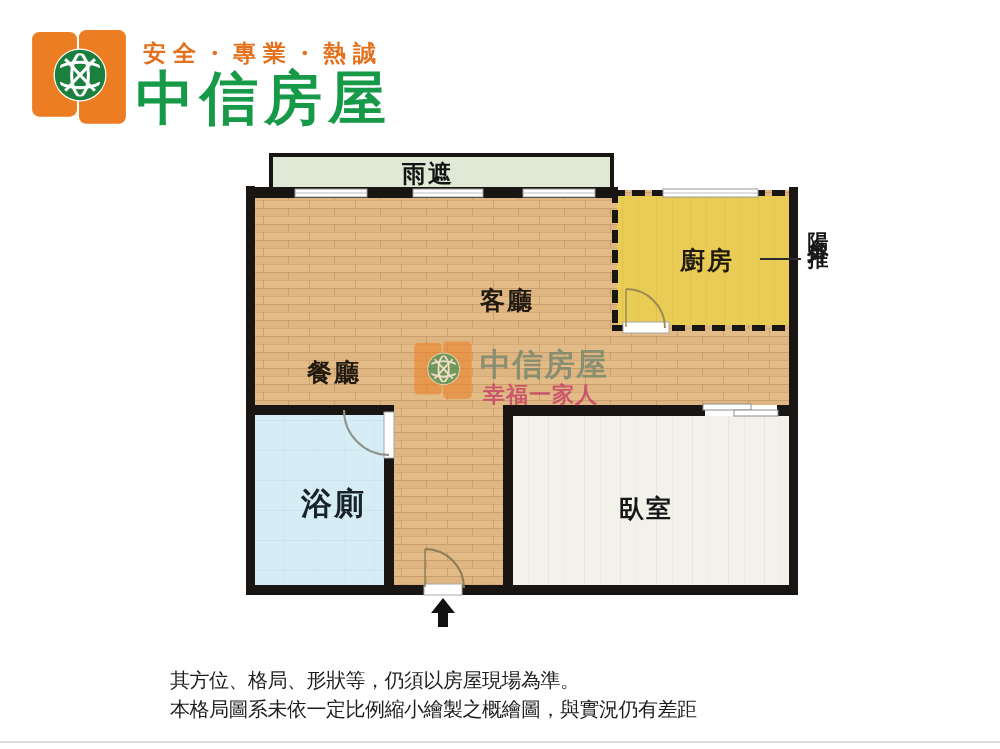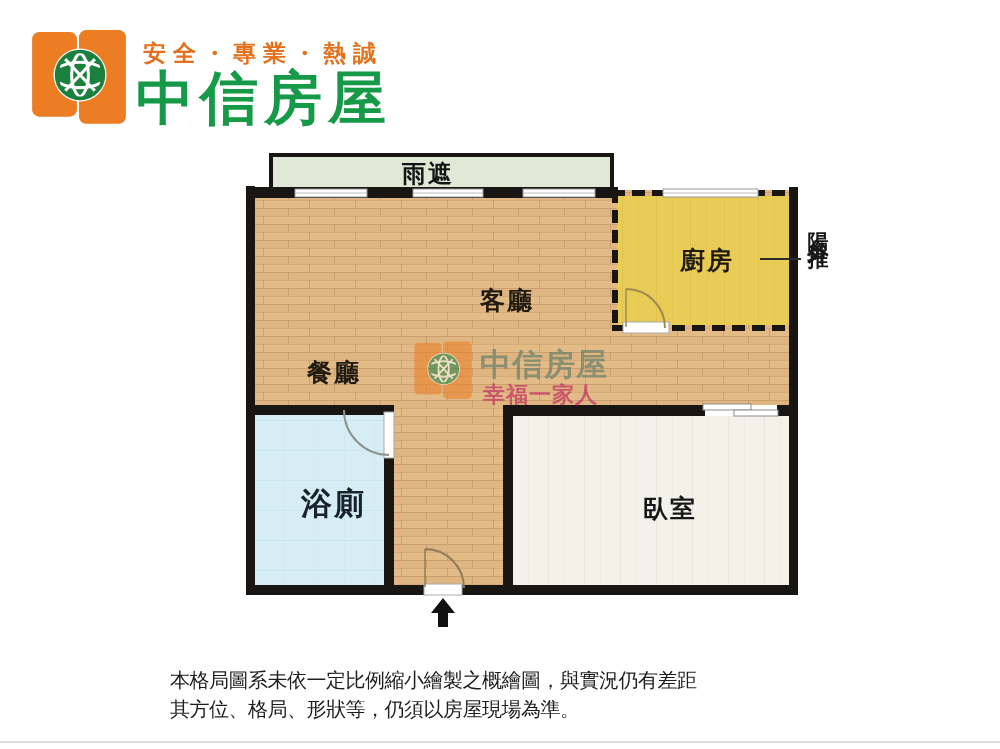--- a/index.html
+++ b/index.html
@@ -22,21 +22,21 @@
   
   .room-label{
     position:absolute;transform:translate(-50%,-50%);
     font-weight:700;color:#211a10;white-space:nowrap;letter-spacing:2px;
   }
   .lbl-canopy{left:428px;top:174px;font-size:24px;color:#141414;}
   .lbl-living{left:507px;top:257px;font-size:25px;margin-top:43px;}
   .lbl-kitchen{left:707px;top:260px;font-size:25px;text-align:right;}
   .lbl-dining{left:334px;top:372px;font-size:25px;}
   .lbl-bath{left:313px;top:504px;font-size:31px;color:#17222a;margin-left:21px;}
-  .lbl-bedroom{left:646px;top:508px;font-size:25px;color:#17171a;margin-left:24px;}
+  .lbl-bedroom{left:646px;top:508px;font-size:25px;color:#17171a;}
   .lbl-balcony-note{
     position:absolute;left:804px;top:216px;
     writing-mode:vertical-rl;text-orientation:upright;
     font-size:21px;font-weight:600;color:#181818;letter-spacing:5px;
   }
   
   .wm-logo{position:absolute;left:413px;top:338px;width:60px;height:68px;opacity:.55;}
   .wm-name{
     position:absolute;left:480px;top:344px;font-size:31px;font-weight:700;
     letter-spacing:1px;color:#76866e;opacity:.8;white-space:nowrap;
@@ -195,18 +195,18 @@
 
   <div class="room-label lbl-canopy">雨遮</div>
   <div class="room-label lbl-living">客廳</div>
   <div class="room-label lbl-kitchen">廚房</div>
   <div class="room-label lbl-dining">餐廳</div>
   <div class="room-label lbl-bath">浴廁</div>
   <div class="room-label lbl-bedroom">臥室</div>
   <div class="lbl-balcony-note">陽台外推</div>
 
   <div class="disclaimer">
+    <div>其方位、格局、形狀等，仍須以房屋現場為準。</div>
     <div>本格局圖系未依一定比例縮小繪製之概繪圖，與實況仍有差距</div>
-    <div>其方位、格局、形狀等，仍須以房屋現場為準。</div>
   </div>
 
   <div class="bottom-divider"></div>
 </div>
 
 </body></html>

